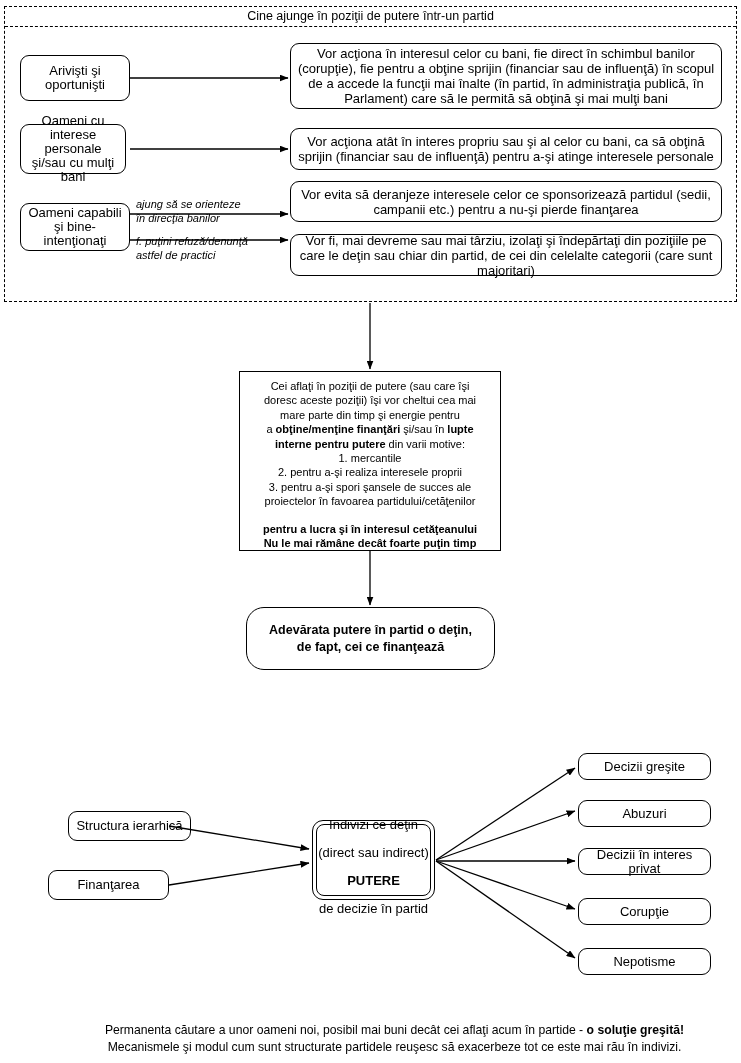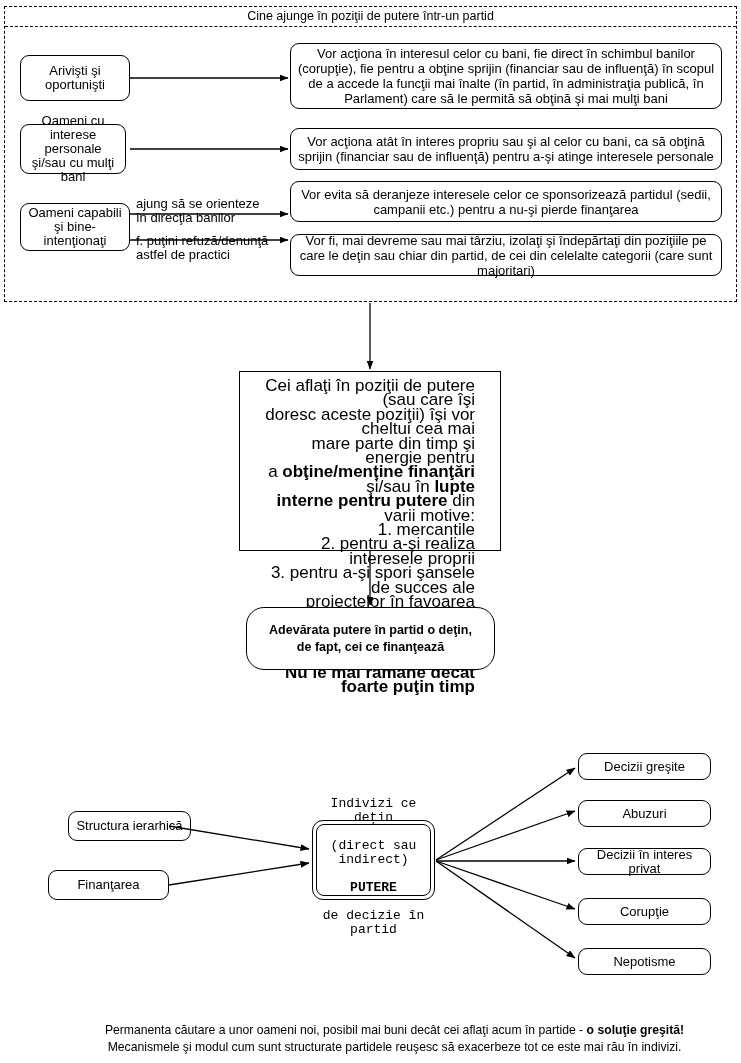--- a/index.html
+++ b/index.html
@@ -63,35 +63,35 @@
   .box.double .inner {
     width: 100%;
     height: 100%;
     border: 1.2px solid #000;
     border-radius: 8px;
     display: flex;
     align-items: center;
     justify-content: center;
     text-align: center;
     box-sizing: border-box;
-    font-family: Liberation Mono, monospace;
   }
 
   
   .edge-label {
-    font-size: 13px;
+    font-size: 11px;
     line-height: 14px;
     white-space: pre-line;
     color: #000;
+    font-style: italic;
   }
   .para-box {
-    font-size: 17px;
+    font-size: 11px;
     line-height: 14.4px;
-    text-align: right;
-    padding: 7px 25px;
+    text-align: center;
+    padding: 7px 11px;
     border: 1.3px solid #000;
     background: #fff;
     box-sizing: border-box;
   }
   .para-box b { font-weight: bold; }
 
   .footer-note {
     font-size: 12.2px;
     line-height: 17px;
     text-align: center;

